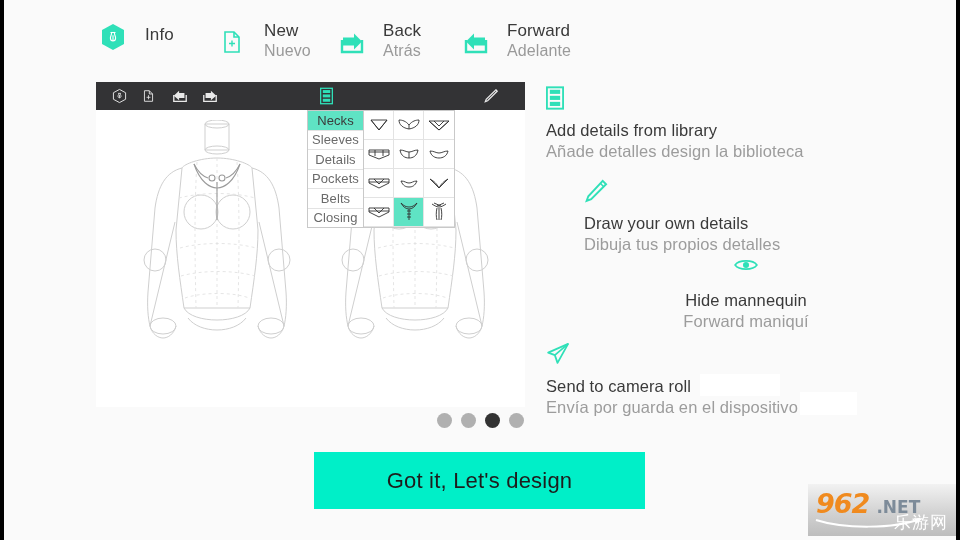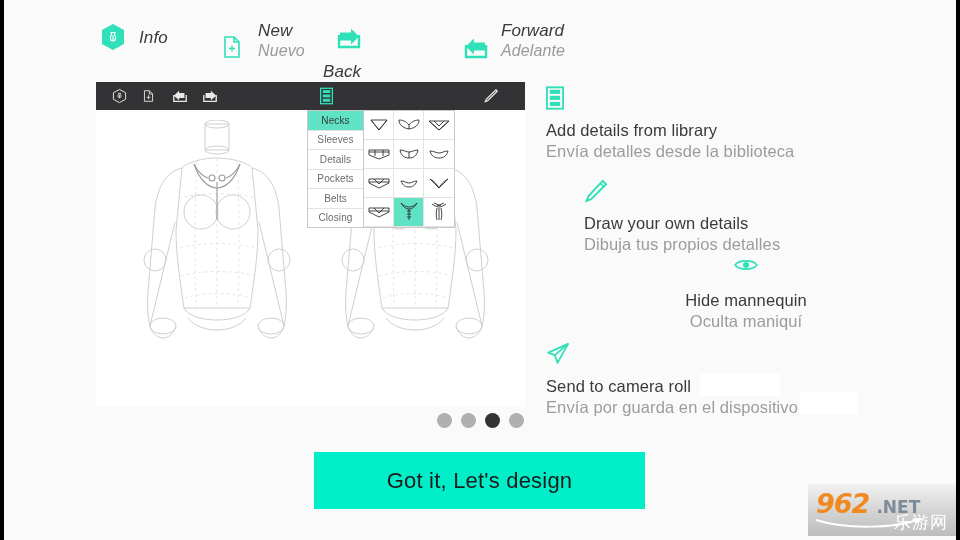--- a/index.html
+++ b/index.html
@@ -22,36 +22,35 @@
   .bar-left { left: 0; }
   .bar-right { right: 0; }
 
   
   #help-row {
     position: absolute; left: 0; top: 0;
     width: 960px; height: 78px;
   }
   .help-item {
     position: absolute;
-    display: flex; align-items: flex-end;
-    gap: 13px;
-    font-style: italic;
+    display: flex; align-items: center;
+    gap: 19px;
   }
   .help-icon { flex: none; width: 26px; height: 28px; position: relative; top: 1px; }
   .help-texts { display: flex; flex-direction: column; line-height: 1.05; }
   .help-en {
     font-size: 17px; color: #3a3a3a; letter-spacing: .1px;
   }
   .help-es {
     font-size: 16px; color: #9a9a9a; margin-top: 3px; letter-spacing: .1px;
   }
 
   #help-info   { left: 100px; top: 22px; }
   #help-new    { left: 219px; top: 22px; }
-  #help-back   { left: 323px; top: 22px; flex-direction: column; }
+  #help-back   { left: 338px; top: 22px; }
   #help-fwd    { left: 462px; top: 22px; }
 
   
   #app-card {
     position: absolute; left: 96px; top: 82px;
     width: 429px; height: 325px;
     background: #ffffff;
     overflow: hidden;
   }
   #app-toolbar {
@@ -77,21 +76,21 @@
     z-index: 6;
   }
   #lib-cats {
     width: 56px; height: 100%;
     display: flex; flex-direction: column;
     border-right: 1px solid #c9c9c9;
   }
   .lib-cat {
     flex: 1;
     display: flex; align-items: center; justify-content: center;
-    font-size: 10px; color: #6a6a6a;
+    font-size: 13px; color: #6a6a6a;
     border-bottom: 1px solid #e3e3e3;
     background: #fff;
     letter-spacing: .1px;
   }
   .lib-cat:last-child { border-bottom: none; }
   .lib-cat.active { background: #5fe3c4; color: #3b3b3b; }
 
   #lib-grid {
     flex: 1;
     display: grid;
@@ -519,21 +518,21 @@
     <div class="hint" id="hint-0">
       <div class="hint-icon">
         <svg width="18" height="24" viewBox="0 0 14 18">
           <rect x="0.7" y="0.7" width="12.6" height="16.6" fill="none" stroke="#2fe0b8" stroke-width="1.5"></rect>
           <rect x="3" y="2.6" width="8" height="3.2" fill="#2fe0b8"></rect>
           <rect x="3" y="7.3" width="8" height="3.2" fill="#2fe0b8"></rect>
           <rect x="3" y="12" width="8" height="3.2" fill="#2fe0b8"></rect>
         </svg>
       </div>
       <div class="hint-en">Add details from library</div>
-      <div class="hint-es">Envía detalles desde la biblioteca</div>
+      <div class="hint-es">Añade detalles design la biblioteca</div>
     </div>
 
     <div class="hint" id="hint-1">
       <div class="hint-icon">
         <svg width="24" height="24" viewBox="0 0 20 20">
           <path d="M15.6 1.6 L18.4 4.4 L6 16.8 L2.2 18.2 L3.6 14.4 z" fill="none" stroke="#2fe0b8" stroke-width="1.6"></path>
           <path d="M13.6 3.6 L16.4 6.4" stroke="#2fe0b8" stroke-width="1.3"></path>
         </svg>
       </div>
       <div class="hint-en">Draw your own details</div>
@@ -541,21 +540,21 @@
     </div>
 
     <div class="hint" id="hint-2">
       <div class="hint-icon">
         <svg width="24" height="18" viewBox="0 0 22 14">
           <path d="M1 7 C4.5 2 17.5 2 21 7 C17.5 12 4.5 12 1 7 z" fill="none" stroke="#2fe0b8" stroke-width="1.5"></path>
           <circle cx="11" cy="7" r="2.8" fill="#2fe0b8"></circle>
         </svg>
       </div>
       <div class="hint-en">Hide mannequin</div>
-      <div class="hint-es">Oculta maniquí</div>
+      <div class="hint-es">Forward maniquí</div>
     </div>
 
     <div class="hint" id="hint-3">
       <div class="hint-icon">
         <svg width="24" height="24" viewBox="0 0 20 20">
           <path d="M18.4 1.6 L1.8 8.8 L7.4 11 L9.6 17.4 z" fill="none" stroke="#2fe0b8" stroke-width="1.5" stroke-linejoin="round"></path>
           <path d="M18.4 1.6 L7.4 11" fill="none" stroke="#2fe0b8" stroke-width="1.4"></path>
         </svg>
       </div>
       <div class="hint-en">Send to camera roll</div>

